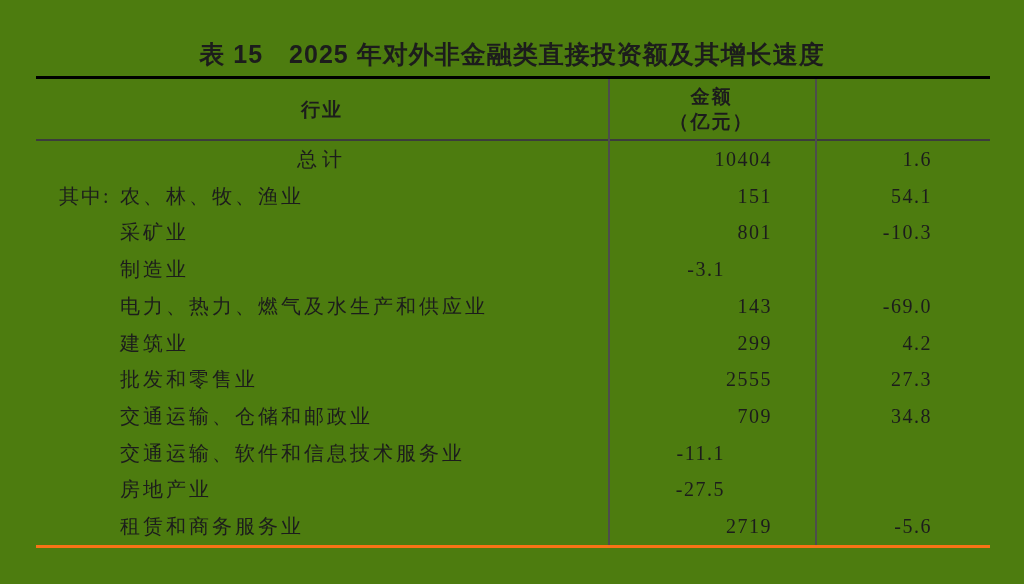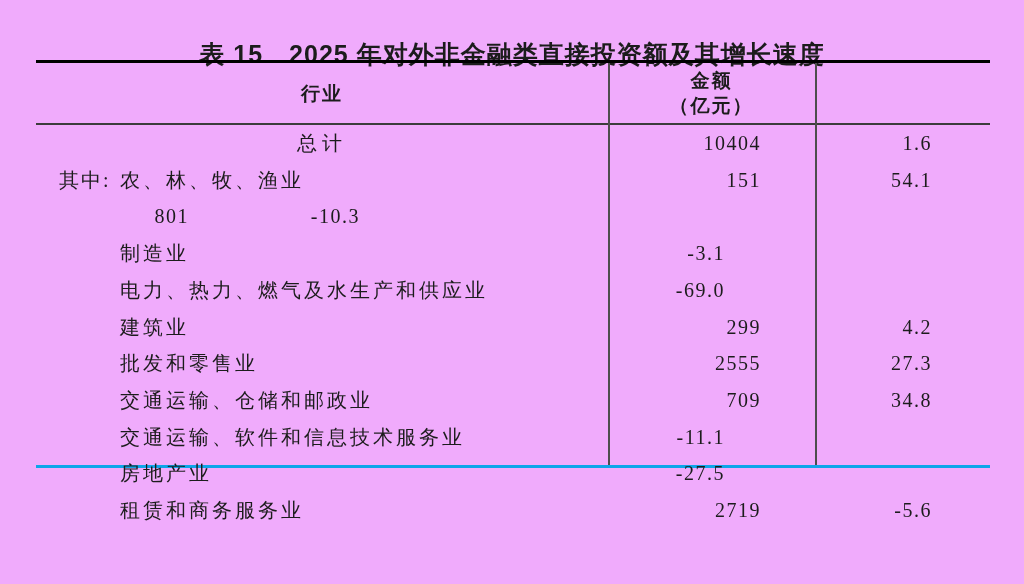--- a/index.html
+++ b/index.html
@@ -1,39 +1,39 @@
 <!DOCTYPE html>
 <html><head>
 <meta charset="utf-8">
 <style>
   html,body{margin:0;padding:0;background:#ffffff;}
   .page{
     position:relative;
     width:1024px;height:584px;
-    background:#f0abfc;
+    background:#4d7c0f;
     color:#1c1c1c;
     font-family:"Liberation Serif","DejaVu Serif",serif;
     overflow:hidden;
   }
   .title{
     position:absolute;top:38px;left:0;width:100%;
     text-align:center;
     font-family:"Liberation Sans","DejaVu Sans",sans-serif;
     font-weight:700;
     font-size:25px;
     letter-spacing:1px;
     white-space:pre;
   }
   .table{
     position:absolute;
-    left:36px;top:60px;
-    width:954px;height:408px;
+    left:36px;top:76px;
+    width:954px;height:472px;
     box-sizing:border-box;
     border-top:3px solid #000000;
-    border-bottom:3px solid #0ea5e9;
+    border-bottom:3px solid #f97316;
   }
   .vline{
     position:absolute;top:0;bottom:0;width:2px;
     background:#4d4d4d;
   }
   .vline.v1{left:572px;}
   .vline.v2{left:779px;}
   .header-row{
     display:flex;
     height:62px;
@@ -73,21 +73,21 @@
   }
   .row .col1 .prefix{
     position:absolute;left:23px;
     letter-spacing:2px;
   }
   .row .num{
     display:flex;align-items:center;justify-content:flex-end;
     font-size:20px;
     letter-spacing:1.5px;
   }
-  .row .col2.num{padding-right:54px;}
+  .row .col2.num{padding-right:43px;}
   .row .col3.num{padding-right:58px;padding-left:12px;}
 </style>
 </head>
 <body>
 
 <div class="page">
 
   <div class="title">表 15　2025 年对外非金融类直接投资额及其增长速度</div>
 
   <div class="table">
@@ -115,37 +115,42 @@
   <div class="row">
     <div class="cell col1">
       <span class="prefix">其中:</span>
       <span class="label">农、林、牧、渔业</span>
     </div>
     <div class="cell col2 num">151</div>
     <div class="cell col3 num">54.1</div>
   </div>
 
   <div class="row">
+    <div class="cell col1">
+
+      <span class="label">采矿业</span>
+    </div>
     <div class="cell col2 num">801</div>
     <div class="cell col3 num">-10.3</div>
   </div>
 
   <div class="row">
     <div class="cell col1">
 
       <span class="label">制造业</span>
     </div>
     <div class="cell col3 num">-3.1</div>
   </div>
 
   <div class="row">
     <div class="cell col1">
 
       <span class="label">电力、热力、燃气及水生产和供应业</span>
     </div>
+    <div class="cell col2 num">143</div>
     <div class="cell col3 num">-69.0</div>
   </div>
 
   <div class="row">
     <div class="cell col1">
 
       <span class="label">建筑业</span>
     </div>
     <div class="cell col2 num">299</div>
     <div class="cell col3 num">4.2</div>

